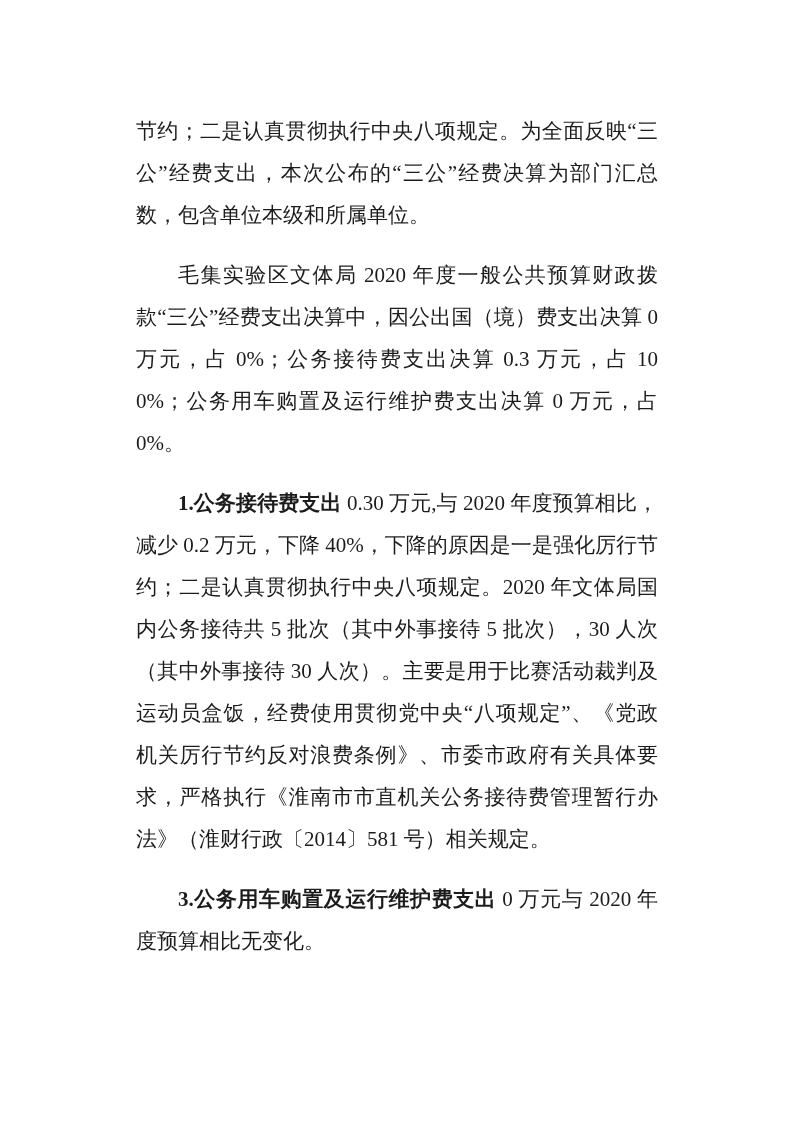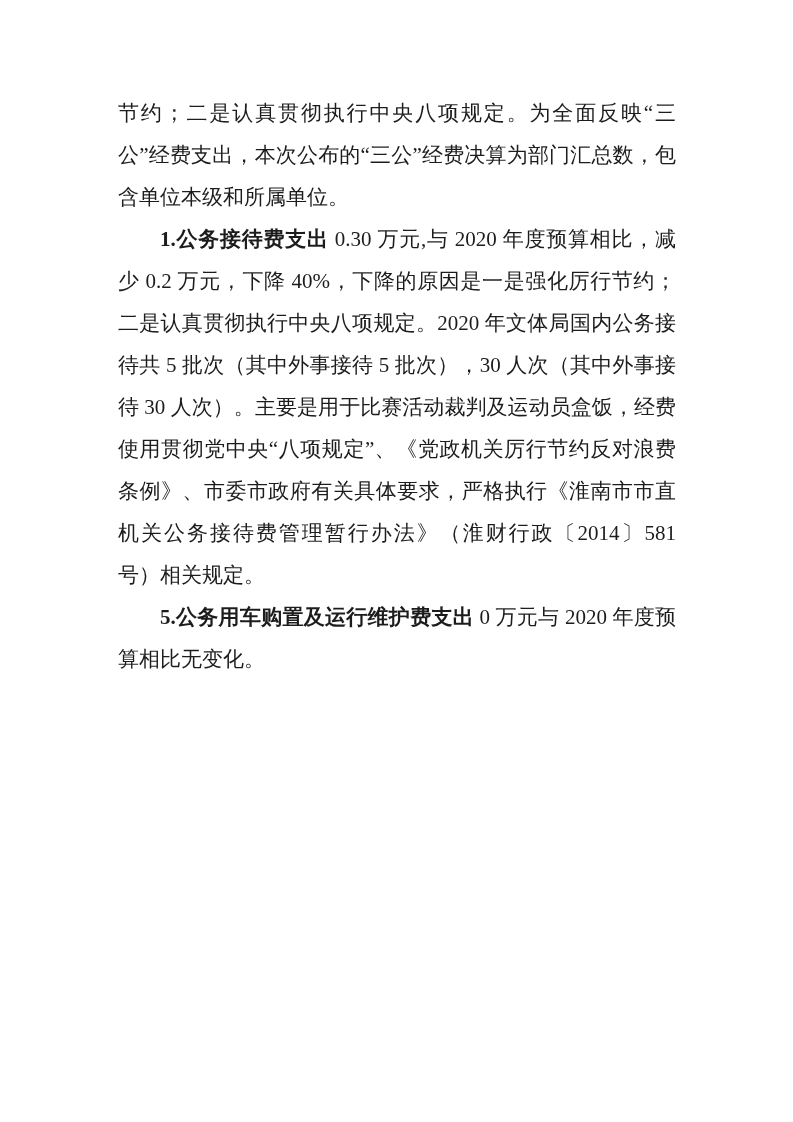--- a/index.html
+++ b/index.html
@@ -19,36 +19,37 @@
     position: absolute;
     left: 118px;
     top: 92px;
     width: 558px;
     color: #1c1c1c;
     font-size: 21px;
     line-height: 42px;
     text-align: justify;
   }
   .para {
-    margin: 0;
+    margin: 18px;
     padding: 0;
     word-break: break-all;
   }
   .para.indent {
     text-indent: 42px;
   }
   .run-bold {
     font-weight: bold;
   }
   .run-regular {
     font-weight: normal;
   }
 </style>
 </head>
 <body>
 
 <div class="page">
   <div class="text-block">
       <p class="para"><span class="run-regular">节约；二是认真贯彻执行中央八项规定。为全面反映“三公”经费支出，本次公布的“三公”经费决算为部门汇总数，包含单位本级和所属单位。</span></p>
+      <p class="para indent"><span class="run-regular">毛集实验区文体局 2020 年度一般公共预算财政拨款“三公”经费支出决算中，因公出国（境）费支出决算 0 万元，占 0%；公务接待费支出决算 0.3 万元，占 100%；公务用车购置及运行维护费支出决算 0 万元，占 0%。</span></p>
       <p class="para indent"><span class="run-bold">1.公务接待费支出</span><span class="run-regular"> 0.30 万元,与 2020 年度预算相比，减少 0.2 万元，下降 40%，下降的原因是一是强化厉行节约；二是认真贯彻执行中央八项规定。2020 年文体局国内公务接待共 5 批次（其中外事接待 5 批次），30 人次（其中外事接待 30 人次）。主要是用于比赛活动裁判及运动员盒饭，经费使用贯彻党中央“八项规定”、《党政机关厉行节约反对浪费条例》、市委市政府有关具体要求，严格执行《淮南市市直机关公务接待费管理暂行办法》（淮财行政〔2014〕581 号）相关规定。</span></p>
-      <p class="para indent"><span class="run-bold">5.公务用车购置及运行维护费支出</span><span class="run-regular"> 0 万元与 2020 年度预算相比无变化。</span></p>
+      <p class="para indent"><span class="run-bold">3.公务用车购置及运行维护费支出</span><span class="run-regular"> 0 万元与 2020 年度预算相比无变化。</span></p>
     </div>
 </div>
 
 </body></html>

